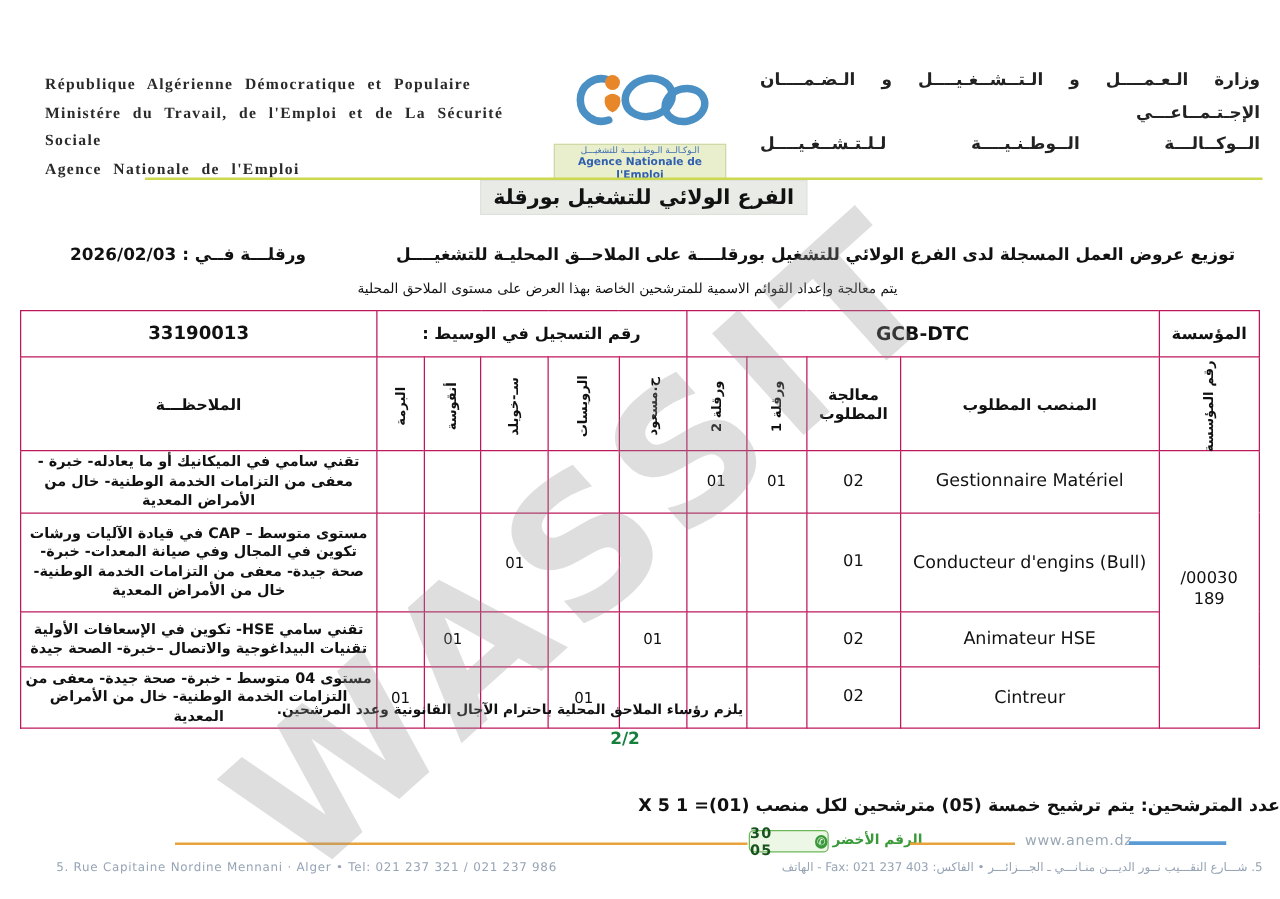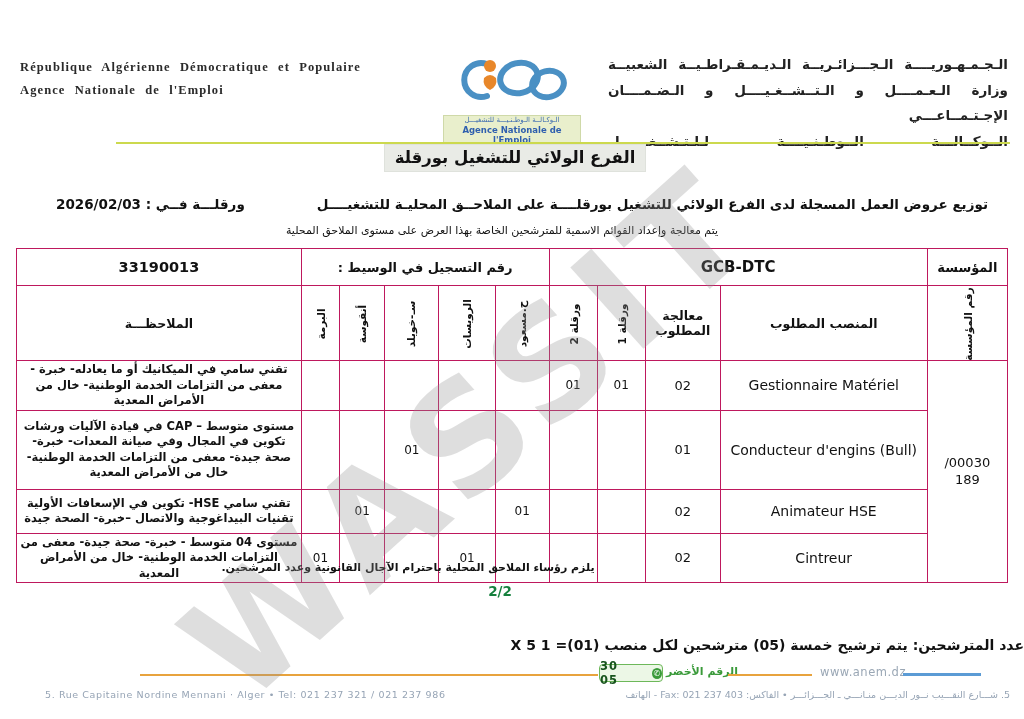--- a/index.html
+++ b/index.html
@@ -4,21 +4,21 @@
 <style>
   html,body { margin:0; padding:0; }
   body {
     width:1024px; height:719px; background:#ffffff; position:relative; overflow:hidden;
     font-family:"DejaVu Sans", sans-serif; color:#1a1a1a;
   }
   .abs { position:absolute; }
 
   
   .hdr-fr {
-    top:56px; left:20px; width:392px;
+    top:56px; left:36px; width:392px;
     font-family:"Liberation Serif", serif; font-weight:bold;
     font-size:12.5px; line-height:1.8; letter-spacing:1.1px; word-spacing:5px; color:#2a2a2a;
   }
   .hdr-ar {
     top:52px; right:16px; width:400px; direction:rtl;
     font-weight:bold; font-size:13.5px; line-height:1.9; color:#222;
   }
   .hdr-ar div { text-align:justify; text-align-last:justify; }
 
   .logo-box { top:50px; left:443px; width:138px; text-align:center; }
@@ -98,20 +98,21 @@
     color:rgba(145,145,145,0.30); font-family:"DejaVu Sans", sans-serif;
   }
 </style>
 </head>
 <body>
 
 <div class="abs watermark">WASSIT</div>
 
 <div class="abs hdr-fr">
   <div>République Algérienne Démocratique et Populaire</div>
+  <div>Ministére du Travail, de l'Emploi et de La Sécurité Sociale</div>
   <div>Agence Nationale de l'Emploi</div>
 </div>
 
 <div class="abs logo-box">
   <svg width="126" height="60" viewBox="0 0 126 60">
     <g fill="none" stroke="#4a90c4" stroke-width="6" stroke-linecap="round">
       <path d="M38 14 A17 17 0 1 0 38 46"></path>
       <ellipse cx="70" cy="28" rx="19" ry="15" transform="rotate(-14 70 28)"></ellipse>
       <ellipse cx="99" cy="34" rx="16" ry="13" transform="rotate(-14 99 34)"></ellipse>
     </g>
@@ -120,21 +121,20 @@
       <path d="M35 28 q6 -6 12 0 q2 8 -6 12 q-8 -4 -6 -12z"></path>
     </g>
   </svg>
   <div class="logo-caption">
     <div class="cap-ar">الـوكـالــة الـوطـنـيـــة للتشغيـــل</div>
     <div class="cap-fr">Agence Nationale de l'Emploi</div>
   </div>
 </div>
 
 <div class="abs hdr-ar">
-  <div>الـجـمـهـوريــــة الـجـــزائـريــة الـديـمـقـراطـيــة الشعبيــة</div>
   <div>وزارة الـعـمــــل و الـتــشــغـيــــل و الـضـمــــان الإجـتـمــاعـــي</div>
   <div>الــوكــالـــة الــوطـنـيــــة لـلـتـشــغـيــــل</div>
 </div>
 
 <div class="abs sep-line"></div>
 
 <div class="abs doc-title">الفرع الولائي للتشغيل بورقلة</div>
 
 <div class="abs intro1">توزيع عروض العمل المسجلة لدى الفرع الولائي للتشغيل بورقلــــة على الملاحــق المحليـة للتشغيــــل</div>
 <div class="abs date-line">ورقلـــة فــي : 2026/02/03</div>

